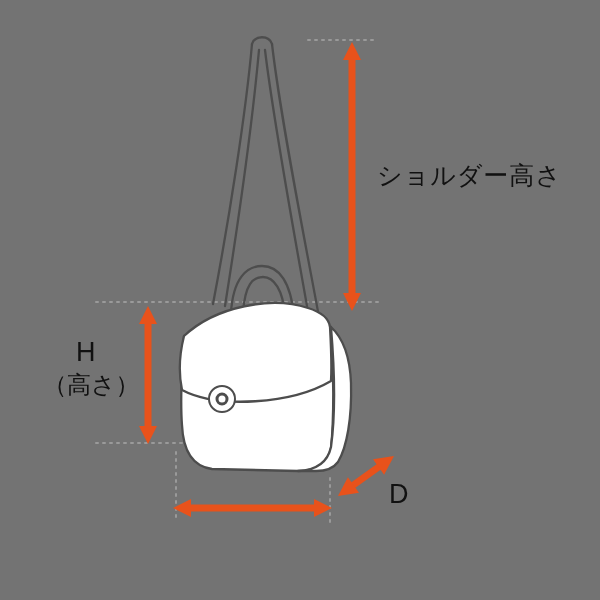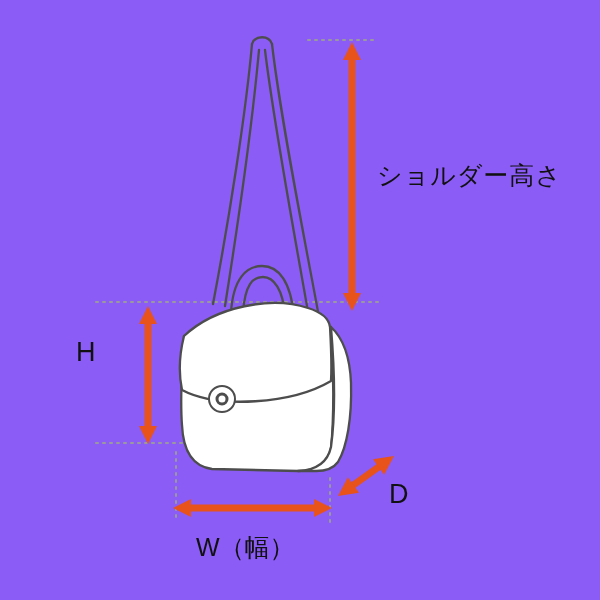--- a/index.html
+++ b/index.html
@@ -1,19 +1,19 @@
 <!DOCTYPE html>
 <html style="--arrow: #e8521b; --line: #4d4d4d; --dotted: #9a9a9a; --text: #111111;"><head>
 <meta charset="utf-8">
 <style>
   html,body{margin:0;padding:0;background:#fff;}
   .canvas{
     position:relative;
     width:600px;height:600px;
-    background:#8b5cf6;
+    background:#737373;
     overflow:hidden;
     font-family:"Liberation Sans","DejaVu Sans",sans-serif;
   }
   svg{position:absolute;left:0;top:0;}
   .dotted{stroke:var(--dotted);stroke-width:2;stroke-dasharray:2 5;fill:none;stroke-linecap:round;}
   .panel{fill:#ffffff;stroke:var(--line);stroke-width:2.3;stroke-linejoin:round;}
   .stroke{fill:none;stroke:var(--line);stroke-width:2.3;stroke-linecap:round;}
   .btn-outer{fill:#ffffff;stroke:var(--line);stroke-width:2;}
   .btn-inner{fill:none;stroke:var(--line);stroke-width:3;}
   .arrow-shaft{stroke:var(--arrow);stroke-width:7;fill:none;}
@@ -95,16 +95,16 @@
       <g>
         <line class="arrow-shaft" x1="352" y1="486" x2="380" y2="466"></line>
         <polygon class="arrow-head" points="338,496 359,492.7 347.9,477.2"></polygon>
         <polygon class="arrow-head" points="394,456 384.1,474.8 373,459.3"></polygon>
       </g>
     </g>
   </svg>
 
   <div class="label lbl-shoulder">ショルダー高さ</div>
   <div class="label lbl-h">H</div>
-  <div class="label lbl-w">W（幅）</div>
+  <div class="label lbl-h-sub">（高さ）</div>
   <div class="label lbl-d">D</div>
 
 </div>
 
 </body></html>

